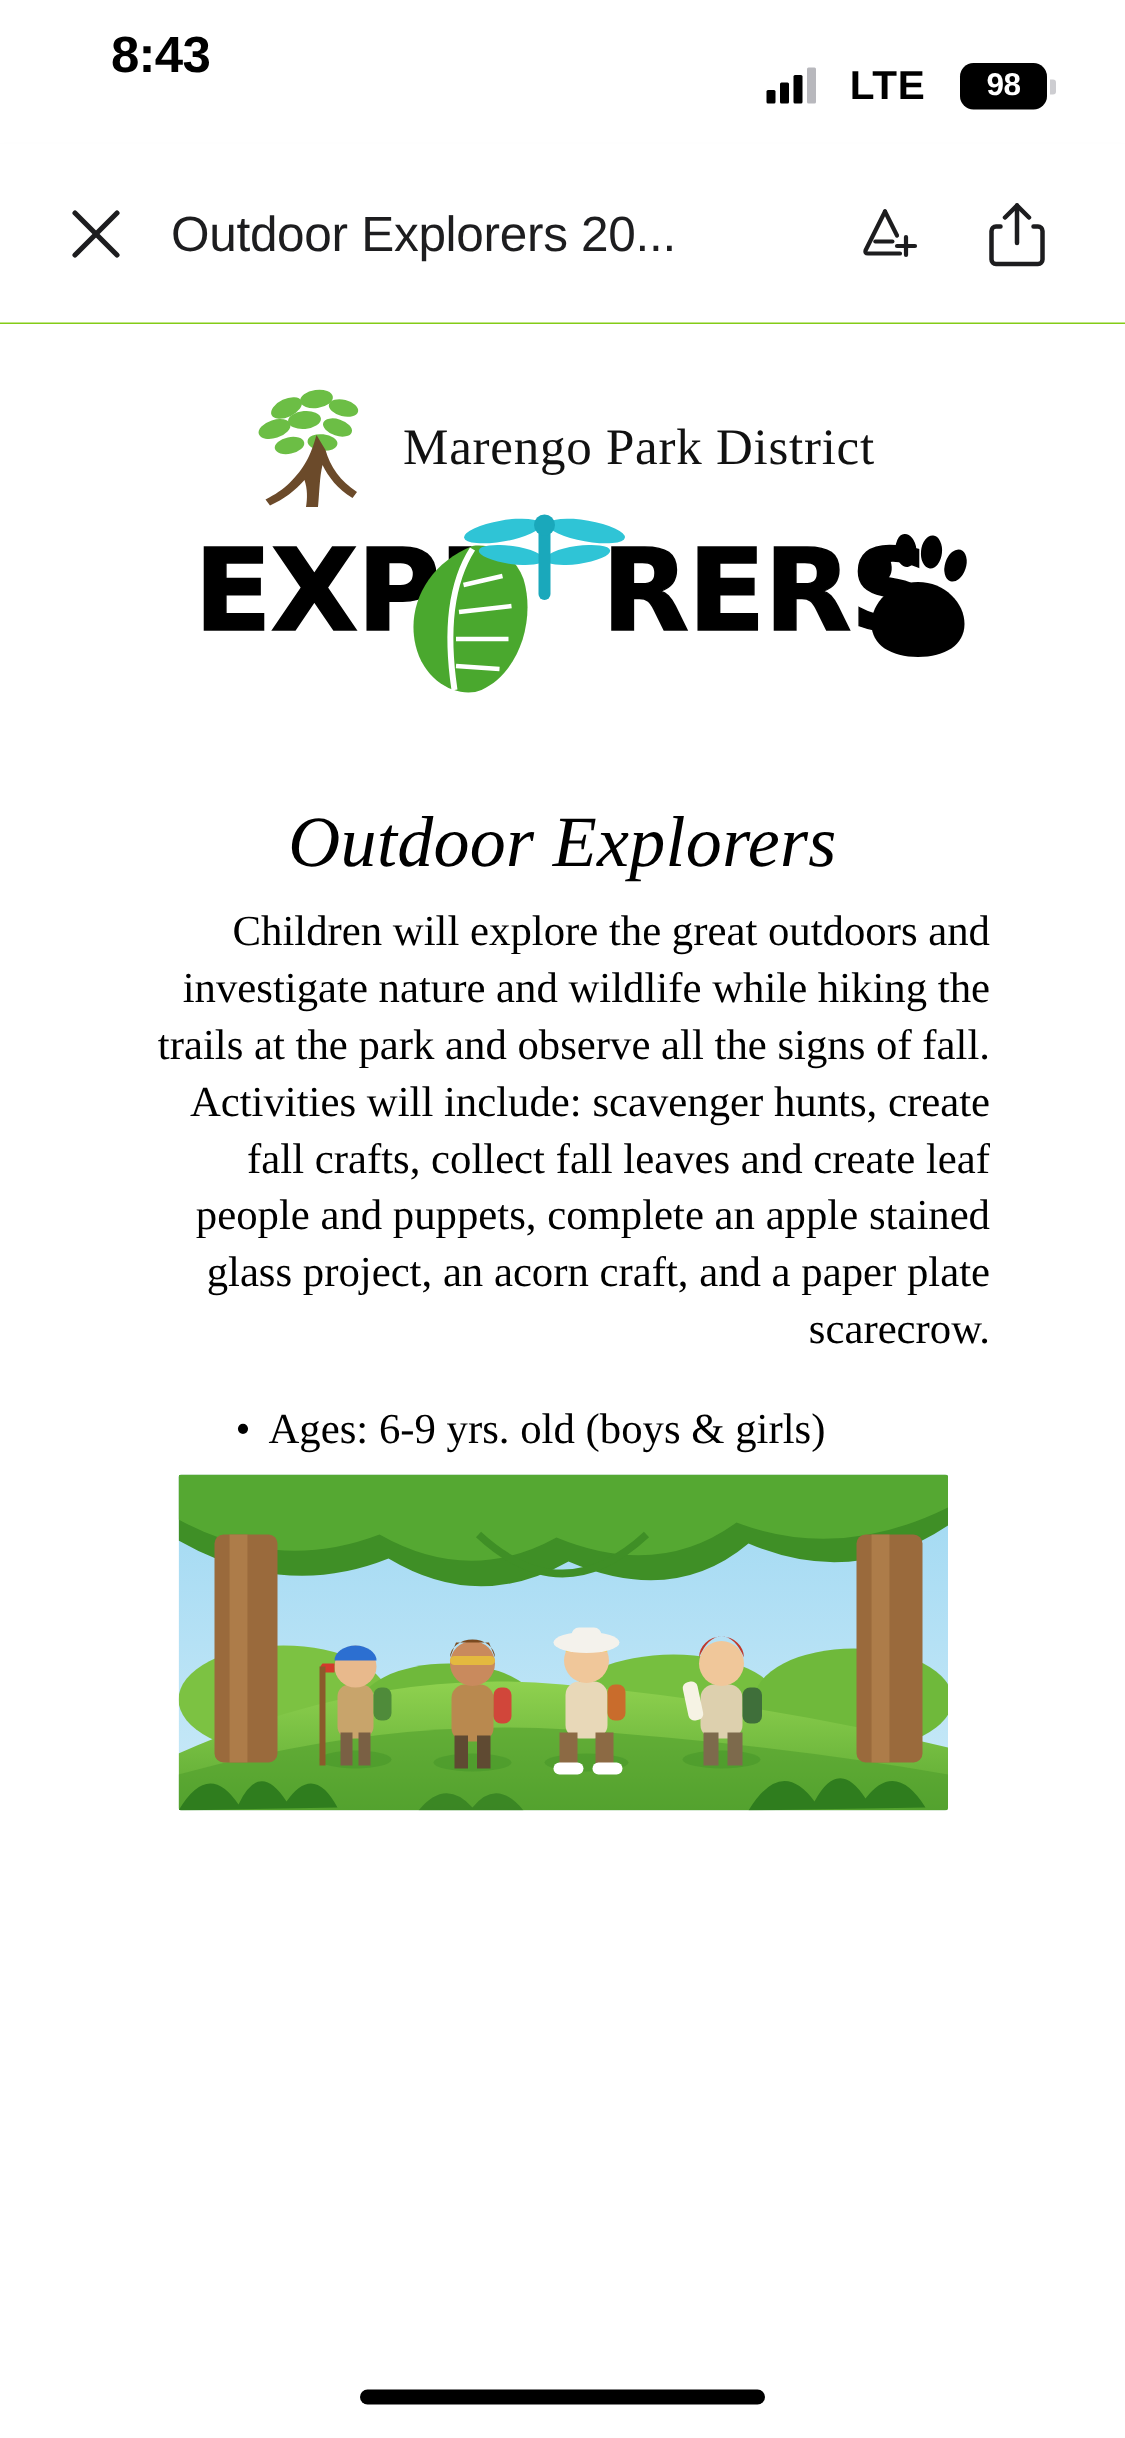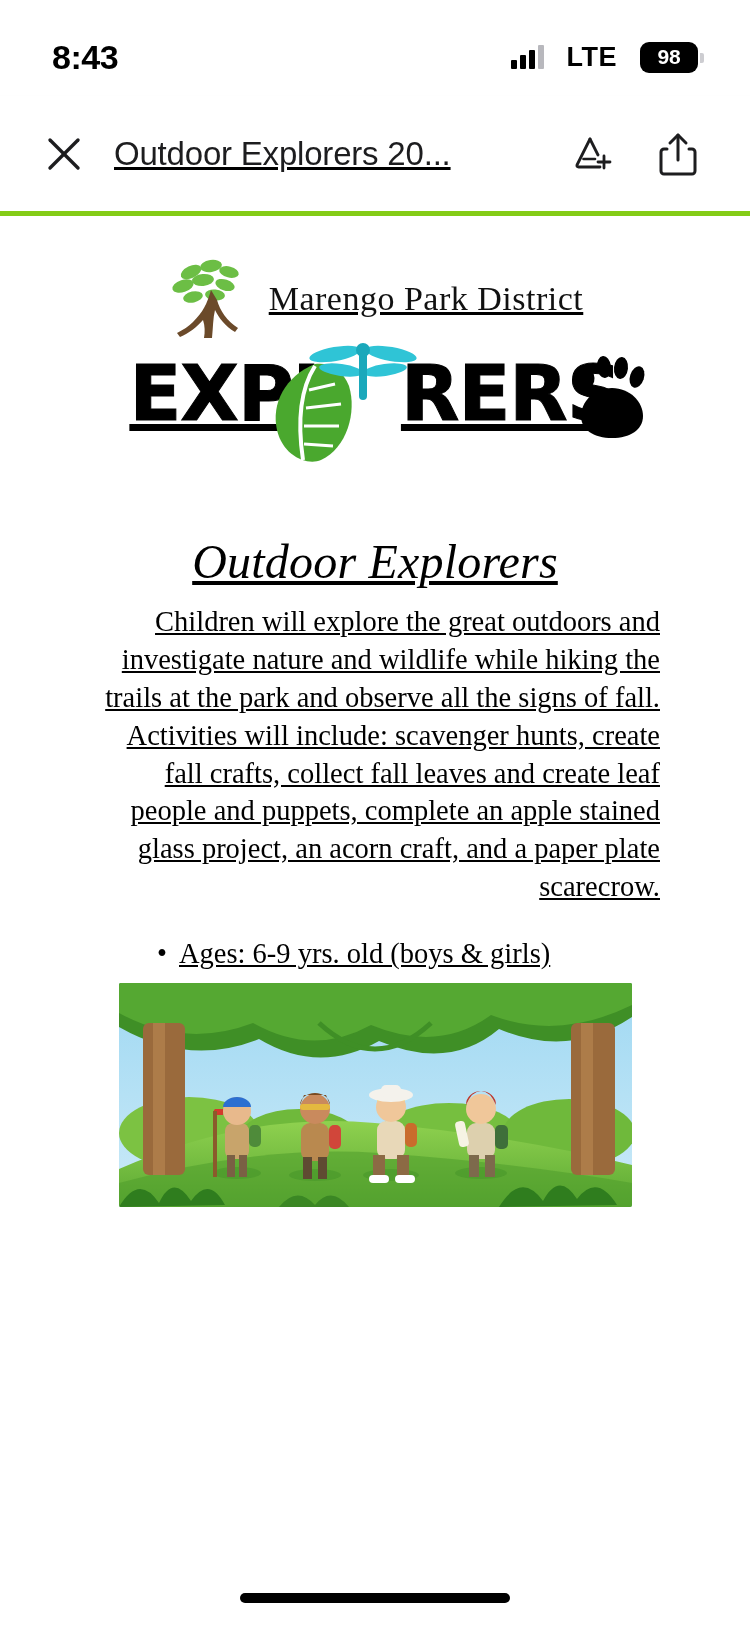--- a/index.html
+++ b/index.html
@@ -9,23 +9,23 @@
     background: #ffffff;
     font-family: "Liberation Sans", sans-serif;
     overflow: hidden;
   }
   body { position: relative; }
 
   
   .status-bar {
     height: 96px;
     display: flex;
-    align-items: center;
     justify-content: space-between;
     padding: 18px 52px 0 52px;
+    margin-left: 22px;
   }
   .status-time {
     font-size: 34px;
     font-weight: bold;
     letter-spacing: -0.5px;
     color: #000;
   }
   .status-right {
     display: flex;
     align-items: center;
@@ -79,23 +79,22 @@
     border-radius: 0 2px 2px 0;
   }
 
   
   .app-header {
     height: 120px;
     display: flex;
     align-items: center;
     padding: 0 40px 0 36px;
     background: #fff;
-    border-bottom: 5px solid #84cc16;
+    border-bottom: 1px solid #84cc16;
     box-shadow: 0 2px 4px rgba(0,0,0,0.06);
-    text-decoration: underline;
   }
   .close-btn {
     width: 56px;
     height: 56px;
     display: flex;
     align-items: center;
     justify-content: center;
     cursor: pointer;
     flex: 0 0 auto;
   }
@@ -123,21 +122,20 @@
     align-items: center;
     justify-content: center;
     cursor: pointer;
   }
 
   
   .doc {
     background: #fff;
     padding: 30px 0 0 0;
     height: 1320px;
-    text-decoration: underline;
   }
   .doc-inner {
     width: 560px;
     margin: 0 auto;
     text-align: center;
   }
 
   
   .logo-row {
     display: flex;

